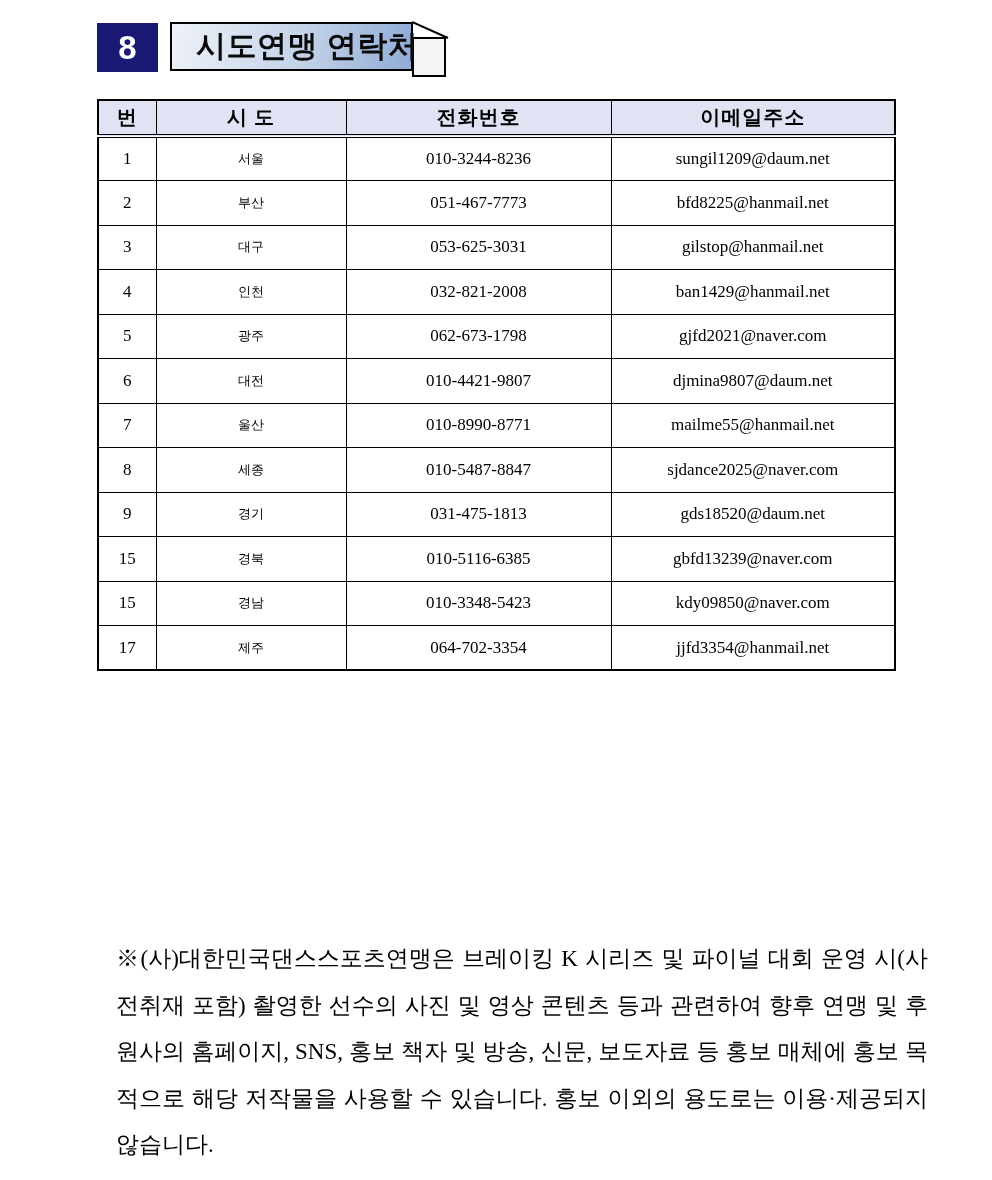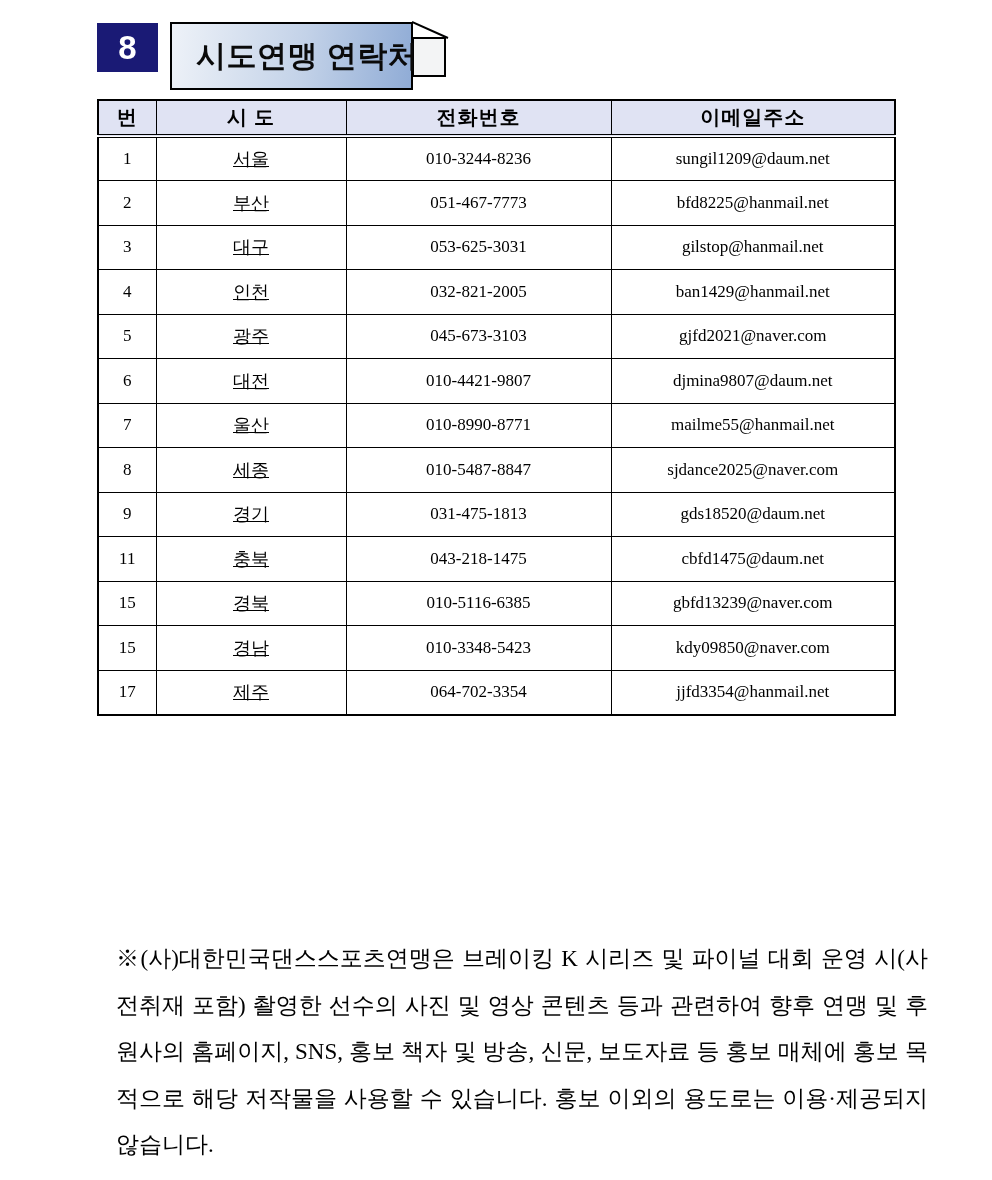--- a/index.html
+++ b/index.html
@@ -21,21 +21,21 @@
     display: flex; align-items: center; justify-content: center;
     font-family: "Liberation Sans", "DejaVu Sans", sans-serif;
     font-weight: bold; font-size: 33px;
   }
   .ribbon-wrap {
     position: absolute; left: 170px; top: 22px;
     width: 278px; height: 56px;
   }
   .ribbon-bar {
     position: absolute; left: 0; top: 0;
-    width: 243px; height: 68px;
+    width: 243px; height: 49px;
     background: linear-gradient(97deg, #eef2f8 0%, #c3d2e8 55%, #90acd6 100%);
     border: 2px solid #000;
     display: flex; align-items: center;
     padding-left: 24px;
     font-family: "Liberation Sans", "DejaVu Sans", sans-serif;
     font-weight: bold; font-size: 30px; color: #0a0a0a;
     letter-spacing: 0.5px;
     white-space: nowrap;
   }
   .ribbon-tail {
@@ -65,21 +65,21 @@
     font-size: 20px; font-weight: bold;
     text-align: center; vertical-align: middle;
     letter-spacing: 1px;
   }
   .contacts-table td {
     border: 1px solid #000;
     height: 44.5px;
     text-align: center; vertical-align: middle;
     font-size: 17px;
   }
-  .contacts-table td.cell-sido { font-size: 18px; text-decoration: underline; }
+  .contacts-table td.cell-sido { font-size: 13px; }
 
   
   .footnote {
     position: absolute; left: 92px; top: 936px;
     width: 812px;
     font-size: 23px;
     line-height: 46.5px;
     text-align: justify;
     word-break: break-all;
     color: #000;
@@ -139,28 +139,28 @@
         <tr>
           <td class="cell-no">3</td>
           <td class="cell-sido">대구</td>
           <td class="cell-phone">053-625-3031</td>
           <td class="cell-email">gilstop@hanmail.net</td>
         </tr>
 
         <tr>
           <td class="cell-no">4</td>
           <td class="cell-sido">인천</td>
-          <td class="cell-phone">032-821-2005</td>
+          <td class="cell-phone">032-821-2008</td>
           <td class="cell-email">ban1429@hanmail.net</td>
         </tr>
 
         <tr>
           <td class="cell-no">5</td>
           <td class="cell-sido">광주</td>
-          <td class="cell-phone">045-673-3103</td>
+          <td class="cell-phone">062-673-1798</td>
           <td class="cell-email">gjfd2021@naver.com</td>
         </tr>
 
         <tr>
           <td class="cell-no">6</td>
           <td class="cell-sido">대전</td>
           <td class="cell-phone">010-4421-9807</td>
           <td class="cell-email">djmina9807@daum.net</td>
         </tr>
 
@@ -179,26 +179,20 @@
         </tr>
 
         <tr>
           <td class="cell-no">9</td>
           <td class="cell-sido">경기</td>
           <td class="cell-phone">031-475-1813</td>
           <td class="cell-email">gds18520@daum.net</td>
         </tr>
 
 
-        <tr>
-          <td class="cell-no">11</td>
-          <td class="cell-sido">충북</td>
-          <td class="cell-phone">043-218-1475</td>
-          <td class="cell-email">cbfd1475@daum.net</td>
-        </tr>
 
 
 
 
         <tr>
           <td class="cell-no">15</td>
           <td class="cell-sido">경북</td>
           <td class="cell-phone">010-5116-6385</td>
           <td class="cell-email">gbfd13239@naver.com</td>
         </tr>

